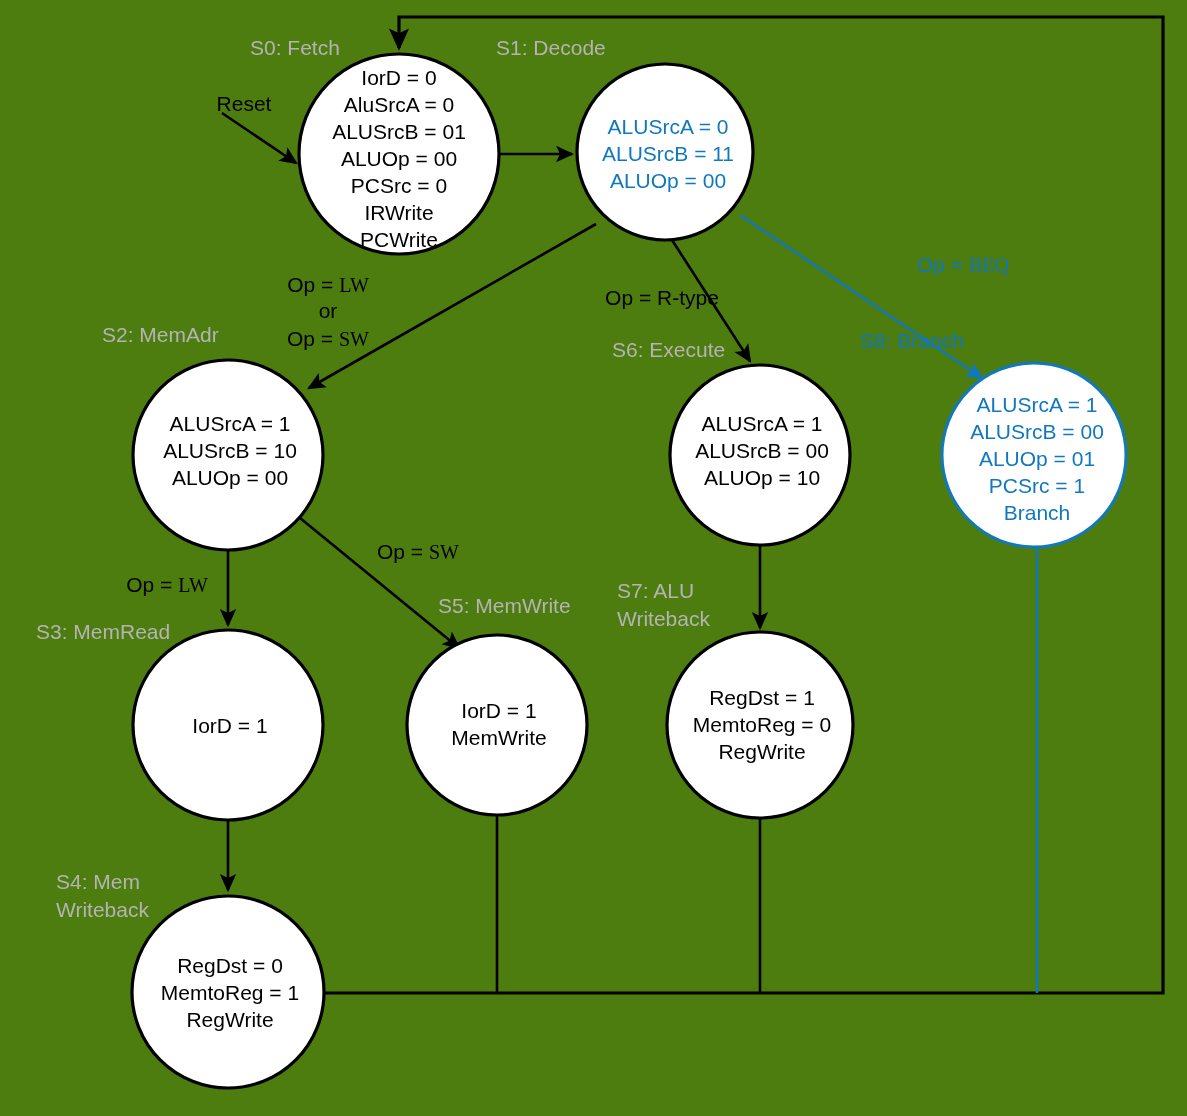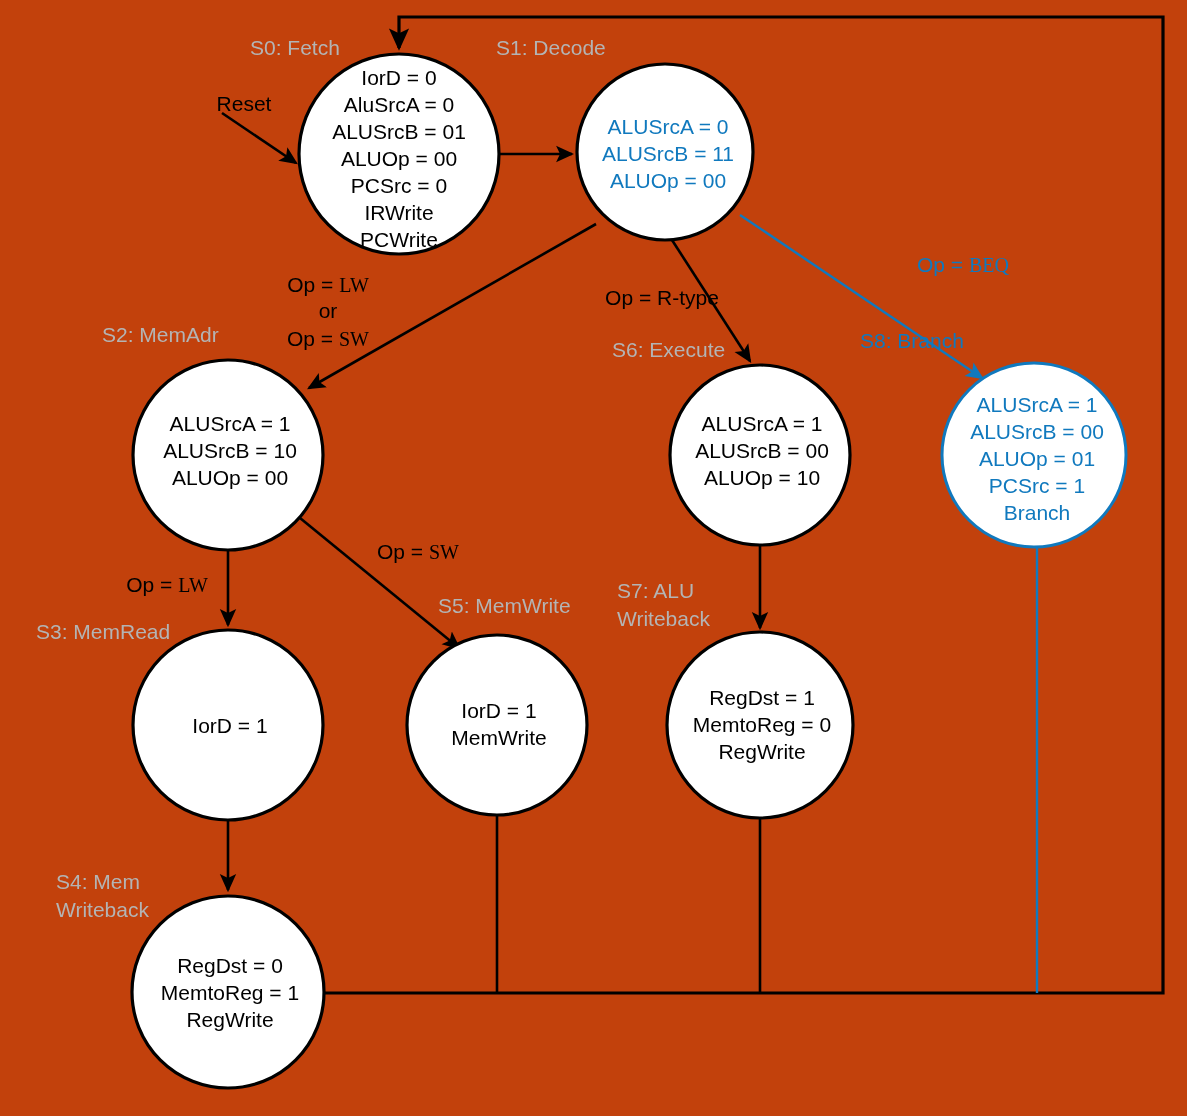--- a/index.html
+++ b/index.html
@@ -4,21 +4,21 @@
 <style>
   html, body {
     margin: 0;
     padding: 0;
     background: #ffffff;
   }
   #diagram-root {
     position: relative;
     width: 1187px;
     height: 1116px;
-    background: #c2410c;
+    background: #4d7c0f;
     font-family: "Liberation Sans", sans-serif;
   }
   svg#fsm {
     display: block;
     width: 1187px;
     height: 1116px;
   }
   .state-circle {
     fill: #ffffff;
     stroke: #000000;

